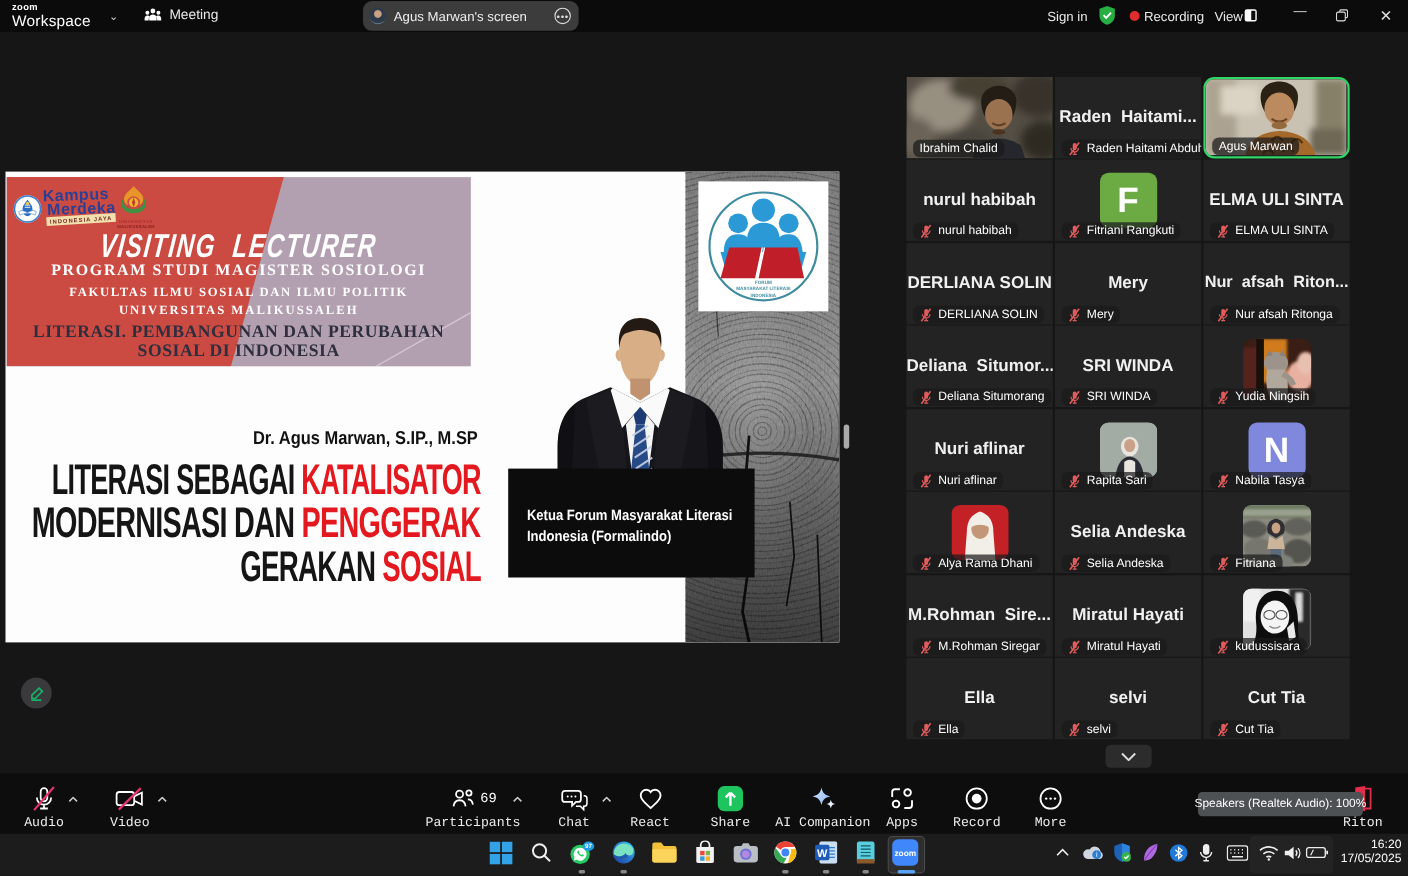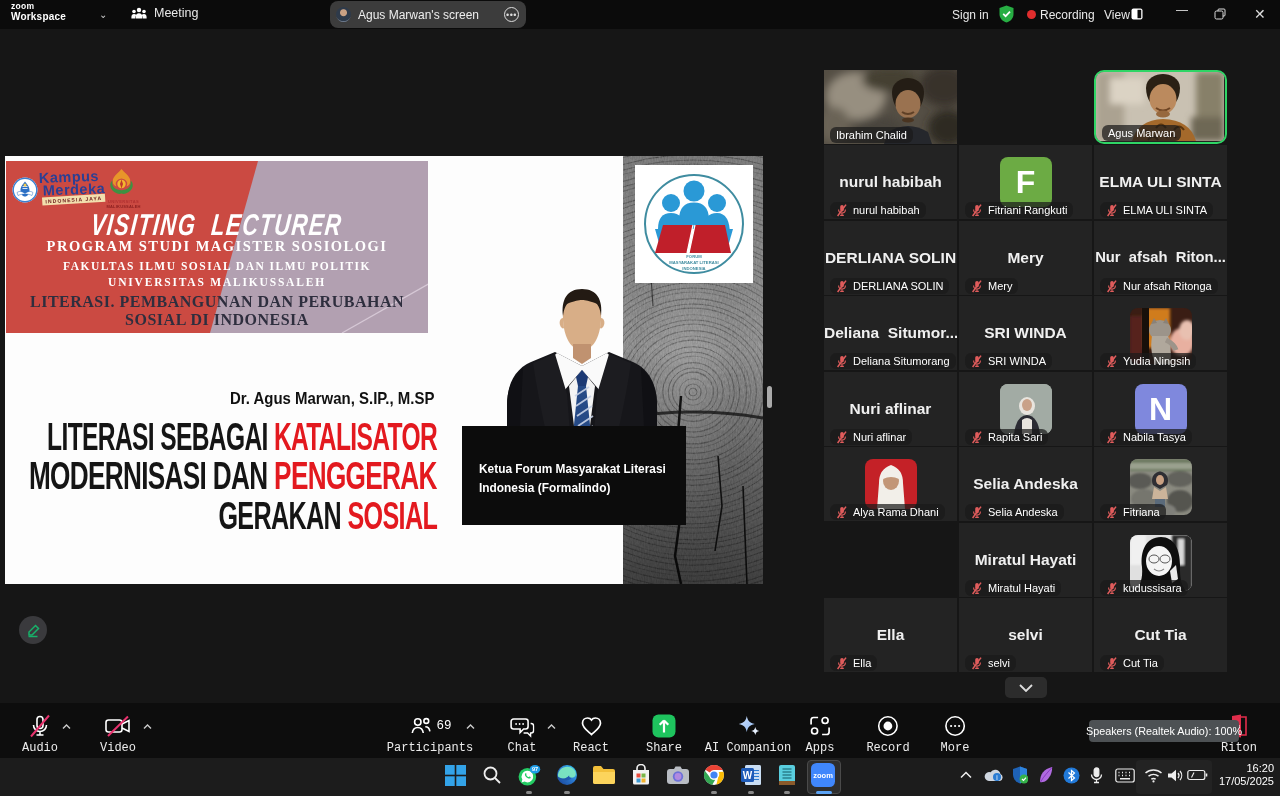--- a/index.html
+++ b/index.html
@@ -3,21 +3,21 @@
 <meta charset="utf-8">
 <style>
 *{margin:0;padding:0;box-sizing:border-box;}
 html,body{width:1280px;height:796px;overflow:hidden;background:#161616;font-family:"Liberation Sans",sans-serif;}
 #stage{position:relative;width:1280px;height:796px;background:#161616;}
 
 
 #topbar{position:absolute;left:0;top:0;width:1280px;height:29px;background:#0b0b0b;color:#fff;}
 #zoomlogo{position:absolute;left:11px;top:2px;line-height:1;}
 #zoomlogo .z1{font-size:8.5px;font-weight:bold;letter-spacing:.3px;}
-#zoomlogo .z2{font-size:10px;font-weight:bold;margin-top:1px;letter-spacing:.2px;}
+#zoomlogo .z2{font-size:14px;font-weight:normal;margin-top:1px;letter-spacing:.2px;}
 .chev{color:#ccc;font-size:10px;}
 #topchev{position:absolute;left:99px;top:9px;}
 #meeting{position:absolute;left:131px;top:6px;display:flex;align-items:center;gap:7px;color:#e8e8e8;font-size:12.5px;}
 #screenpill{position:absolute;left:330px;top:1px;width:196px;height:27px;background:#3c3c3c;border-radius:8px;display:flex;align-items:center;color:#eee;font-size:12px;}
 #screenpill .av{width:15px;height:15px;border-radius:50%;margin:0 7px 0 6px;background:radial-gradient(circle at 50% 38%,#c9a184 0 3px,#2e3a4a 4px 8px,#7a8aa0 9px);}
 #screenpill .dots{margin-left:auto;margin-right:7px;width:15px;height:15px;border:1.2px solid #ddd;border-radius:50%;display:flex;align-items:center;justify-content:center;font-size:9px;letter-spacing:.5px;color:#ddd;line-height:0;}
 #tb-right{position:absolute;left:0;top:0;width:1080px;height:29px;color:#e8e8e8;font-size:12px;}
 
 
 #slide{position:absolute;left:5px;top:156px;width:758px;height:428px;background:#fdfdfd;overflow:hidden;}
@@ -334,20 +334,31 @@
             <ellipse cx="55" cy="60" rx="25" ry="14" fill="#4a453c"></ellipse>
           </g>
           <path d="M68 22 C68 12 78 8 84 8 C90 8 100 12 100 22 C100 28 98 34 96 37 L72 37 C70 34 68 28 68 22Z" fill="#241d15"></path>
           <ellipse cx="84" cy="34" rx="12.5" ry="14" fill="#9a7250"></ellipse>
           <path d="M78 42 q6 4 12 0" stroke="#5f4026" stroke-width="2" fill="none"></path>
           <path d="M64 62 Q84 50 104 62 L108 74 L60 74 Z" fill="#25272c"></path>
           <ellipse cx="84" cy="50" rx="6" ry="2.5" fill="#4a3420"></ellipse>
         </svg><div class="lbl">
           <span>Ibrahim Chalid</span>
         </div></div>
+<div class="tile" style="left:135px;top:0px;">
+        <div class="bigname">Raden&nbsp; Haitami...</div>
+        <div class="lbl">
+          <svg class="mi" width="12" height="13" viewBox="0 0 12 13">
+            <path d="M6 1a1.8 1.8 0 0 1 1.8 1.8v3a1.8 1.8 0 0 1-3.6 0v-3A1.8 1.8 0 0 1 6 1z" fill="#e05c5c"></path>
+            <path d="M2.6 5.6a3.4 3.4 0 0 0 6.8 0M6 9.2v1.9M4.2 11.4h3.6" stroke="#e05c5c" stroke-width="1.1" fill="none"></path>
+            <line x1="10" y1="0.6" x2="1.6" y2="12" stroke="#e05c5c" stroke-width="1.5"></line>
+          </svg>
+          <span>Raden Haitami Abduh</span>
+        </div>
+      </div>
 <div class="tile" style="left:270px;top:0px;border:2.5px solid #2fd565;border-radius:10px;"><svg width="128" height="69" viewBox="0 0 128 69">
           <defs>
             <filter id="b2" x="-20%" y="-20%" width="140%" height="140%">
               <feGaussianBlur stdDeviation="3"></feGaussianBlur>
             </filter>
           </defs>
           <rect width="128" height="69" fill="#c9c1b2"></rect>
           <g filter="url(#b2)">
             <rect x="0" y="0" width="28" height="69" fill="#aba291"></rect>
             <rect x="100" y="0" width="28" height="50" fill="#878069"></rect>
@@ -571,20 +582,31 @@
         </svg>
         <div class="lbl">
           <svg class="mi" width="12" height="13" viewBox="0 0 12 13">
             <path d="M6 1a1.8 1.8 0 0 1 1.8 1.8v3a1.8 1.8 0 0 1-3.6 0v-3A1.8 1.8 0 0 1 6 1z" fill="#e05c5c"></path>
             <path d="M2.6 5.6a3.4 3.4 0 0 0 6.8 0M6 9.2v1.9M4.2 11.4h3.6" stroke="#e05c5c" stroke-width="1.1" fill="none"></path>
             <line x1="10" y1="0.6" x2="1.6" y2="12" stroke="#e05c5c" stroke-width="1.5"></line>
           </svg>
           <span>Fitriana</span>
         </div>
       </div>
+<div class="tile" style="left:0px;top:453px;">
+        <div class="bigname">M.Rohman&nbsp; Sire...</div>
+        <div class="lbl">
+          <svg class="mi" width="12" height="13" viewBox="0 0 12 13">
+            <path d="M6 1a1.8 1.8 0 0 1 1.8 1.8v3a1.8 1.8 0 0 1-3.6 0v-3A1.8 1.8 0 0 1 6 1z" fill="#e05c5c"></path>
+            <path d="M2.6 5.6a3.4 3.4 0 0 0 6.8 0M6 9.2v1.9M4.2 11.4h3.6" stroke="#e05c5c" stroke-width="1.1" fill="none"></path>
+            <line x1="10" y1="0.6" x2="1.6" y2="12" stroke="#e05c5c" stroke-width="1.5"></line>
+          </svg>
+          <span>M.Rohman Siregar</span>
+        </div>
+      </div>
 <div class="tile" style="left:135px;top:453px;">
         <div class="bigname">Miratul Hayati</div>
         <div class="lbl">
           <svg class="mi" width="12" height="13" viewBox="0 0 12 13">
             <path d="M6 1a1.8 1.8 0 0 1 1.8 1.8v3a1.8 1.8 0 0 1-3.6 0v-3A1.8 1.8 0 0 1 6 1z" fill="#e05c5c"></path>
             <path d="M2.6 5.6a3.4 3.4 0 0 0 6.8 0M6 9.2v1.9M4.2 11.4h3.6" stroke="#e05c5c" stroke-width="1.1" fill="none"></path>
             <line x1="10" y1="0.6" x2="1.6" y2="12" stroke="#e05c5c" stroke-width="1.5"></line>
           </svg>
           <span>Miratul Hayati</span>
         </div>

